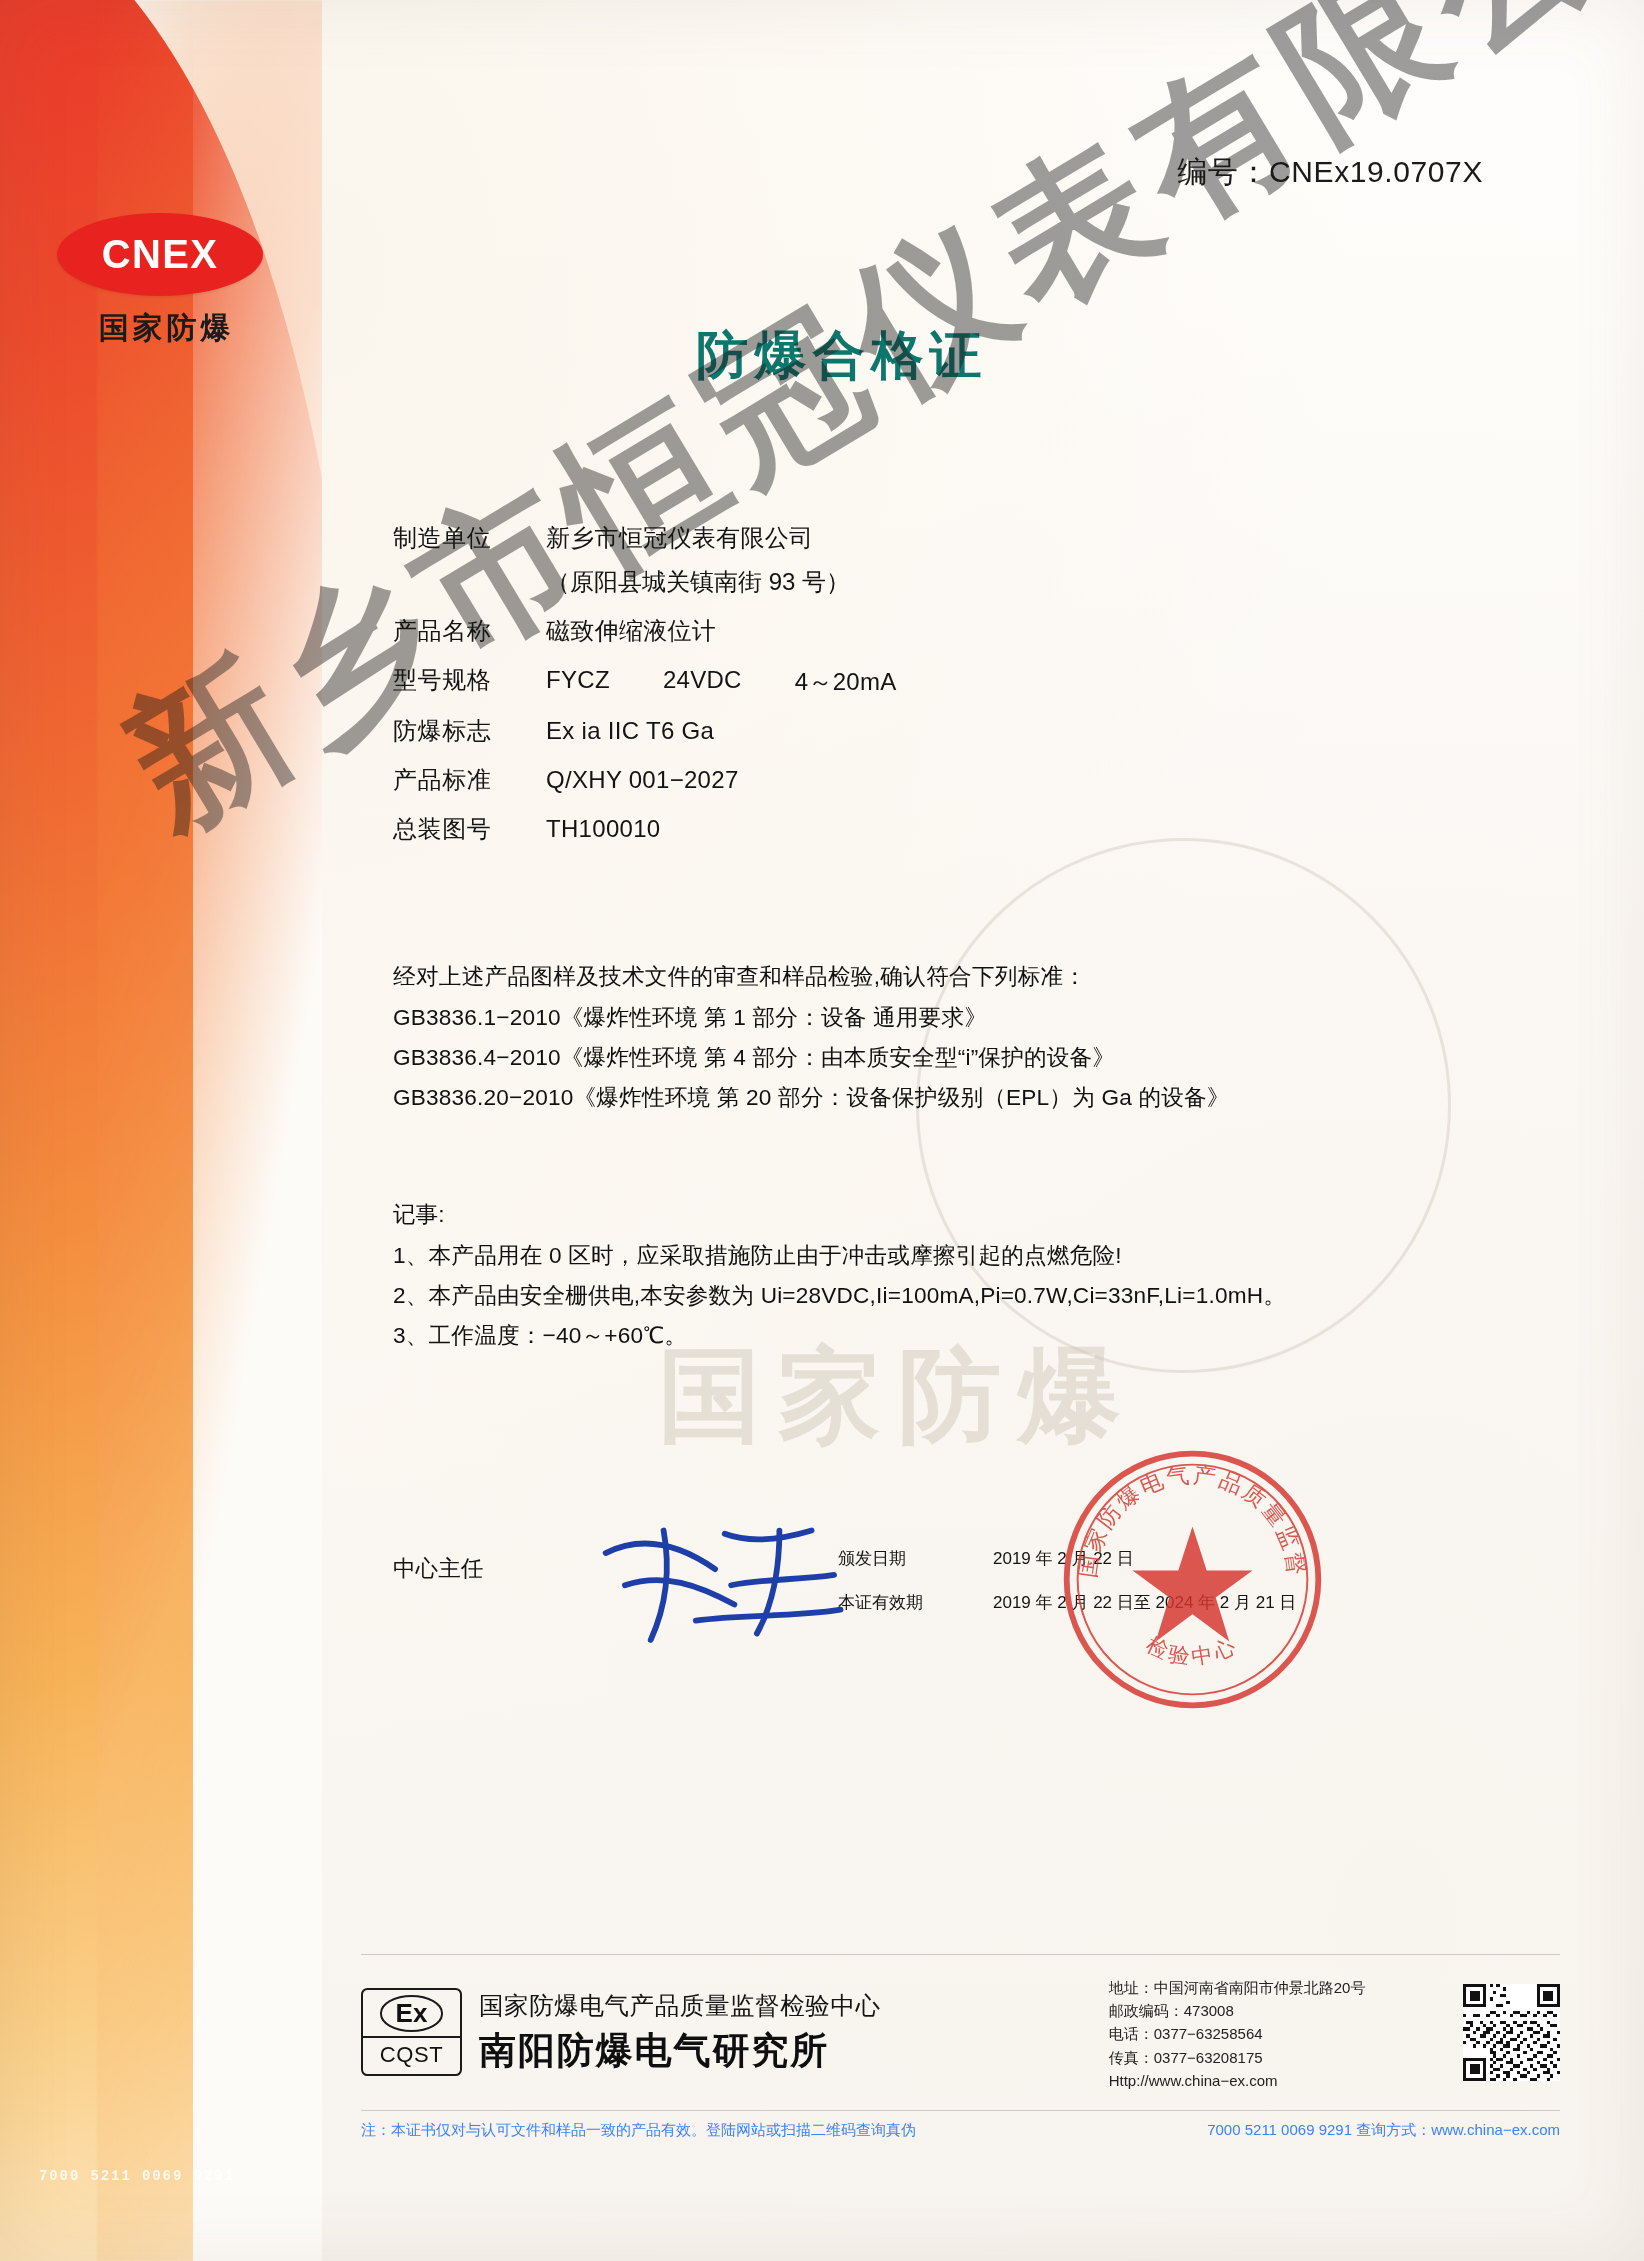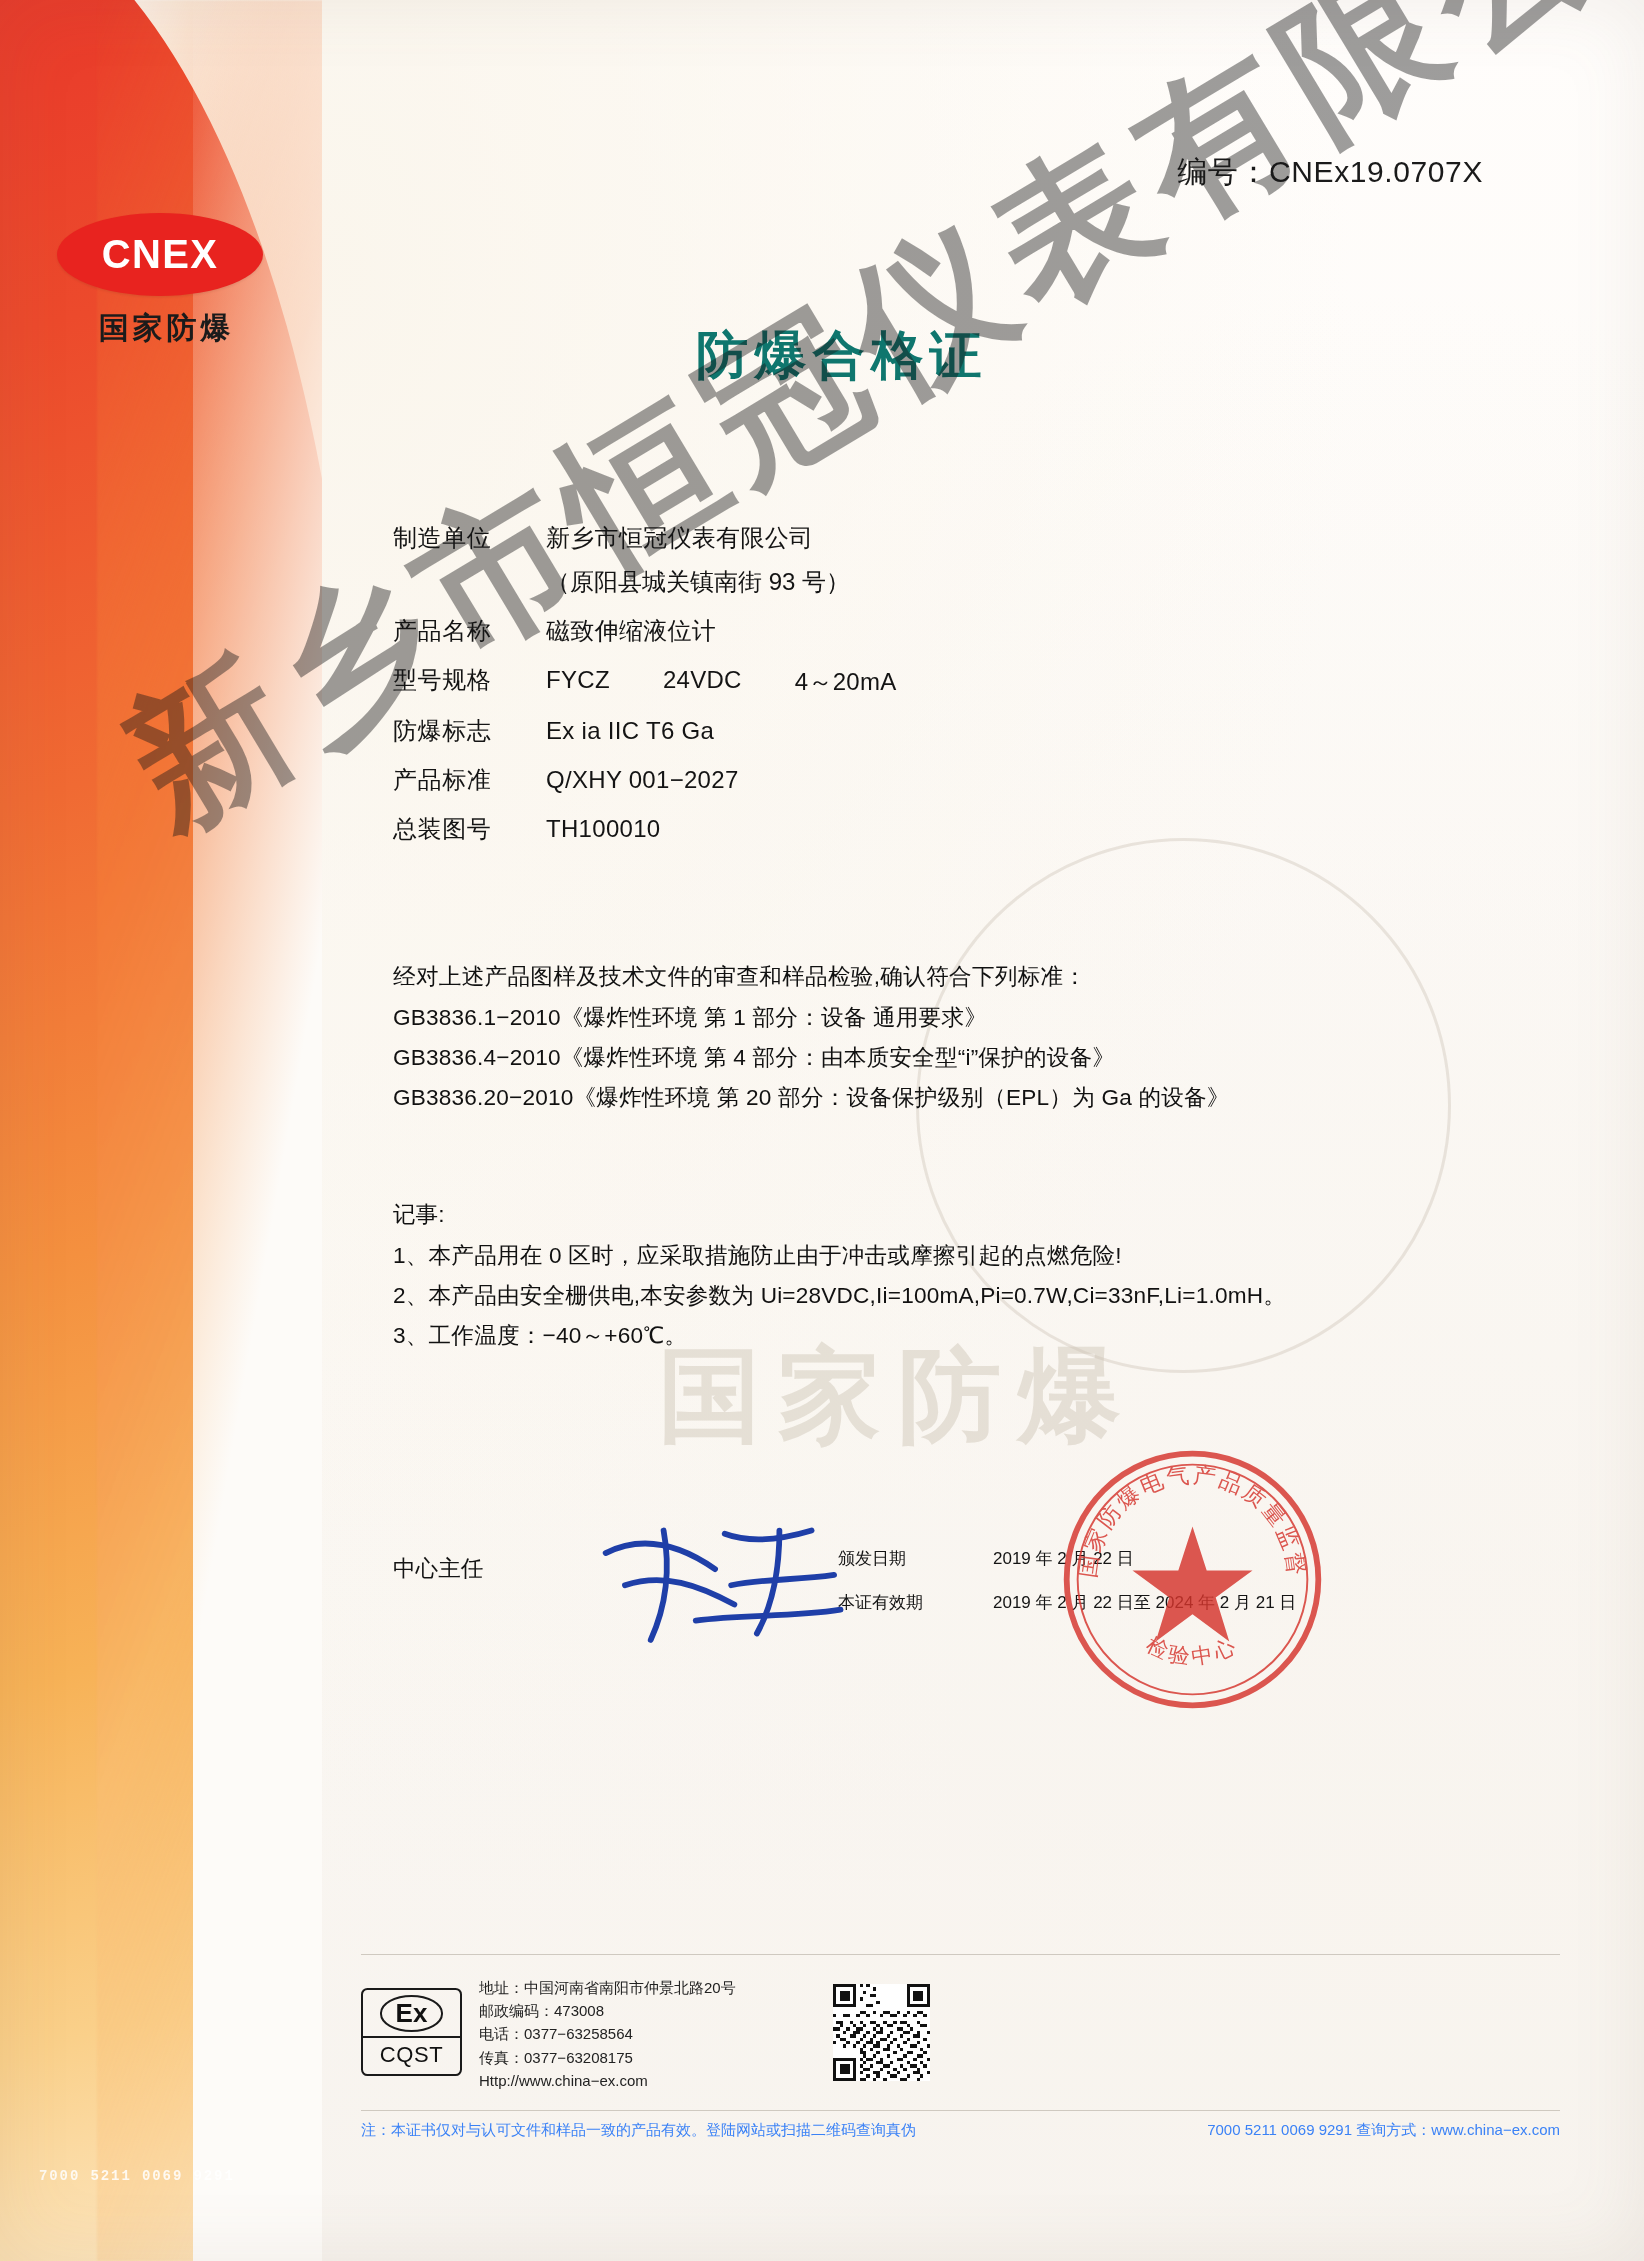--- a/index.html
+++ b/index.html
@@ -546,20 +546,24 @@
 
   <div class="footer">
     <div class="footer-rule"></div>
 
     <div class="footer-main">
       <div class="ex-mark">
         <div class="ex-oval">Ex</div>
         <div class="ex-cqst">CQST</div>
       </div>
 
+      <div class="footer-org">
+        <div class="org1">国家防爆电气产品质量监督检验中心</div>
+        <div class="org2">南阳防爆电气研究所</div>
+      </div>
 
       <div class="footer-contact">
         <div>地址：中国河南省南阳市仲景北路20号</div>
         <div>邮政编码：473008</div>
         <div>电话：0377−63258564</div>
         <div>传真：0377−63208175</div>
         <div>Http://www.china−ex.com</div>
       </div>
 
       <svg class="qr" viewBox="0 0 29 29" shape-rendering="crispEdges">

